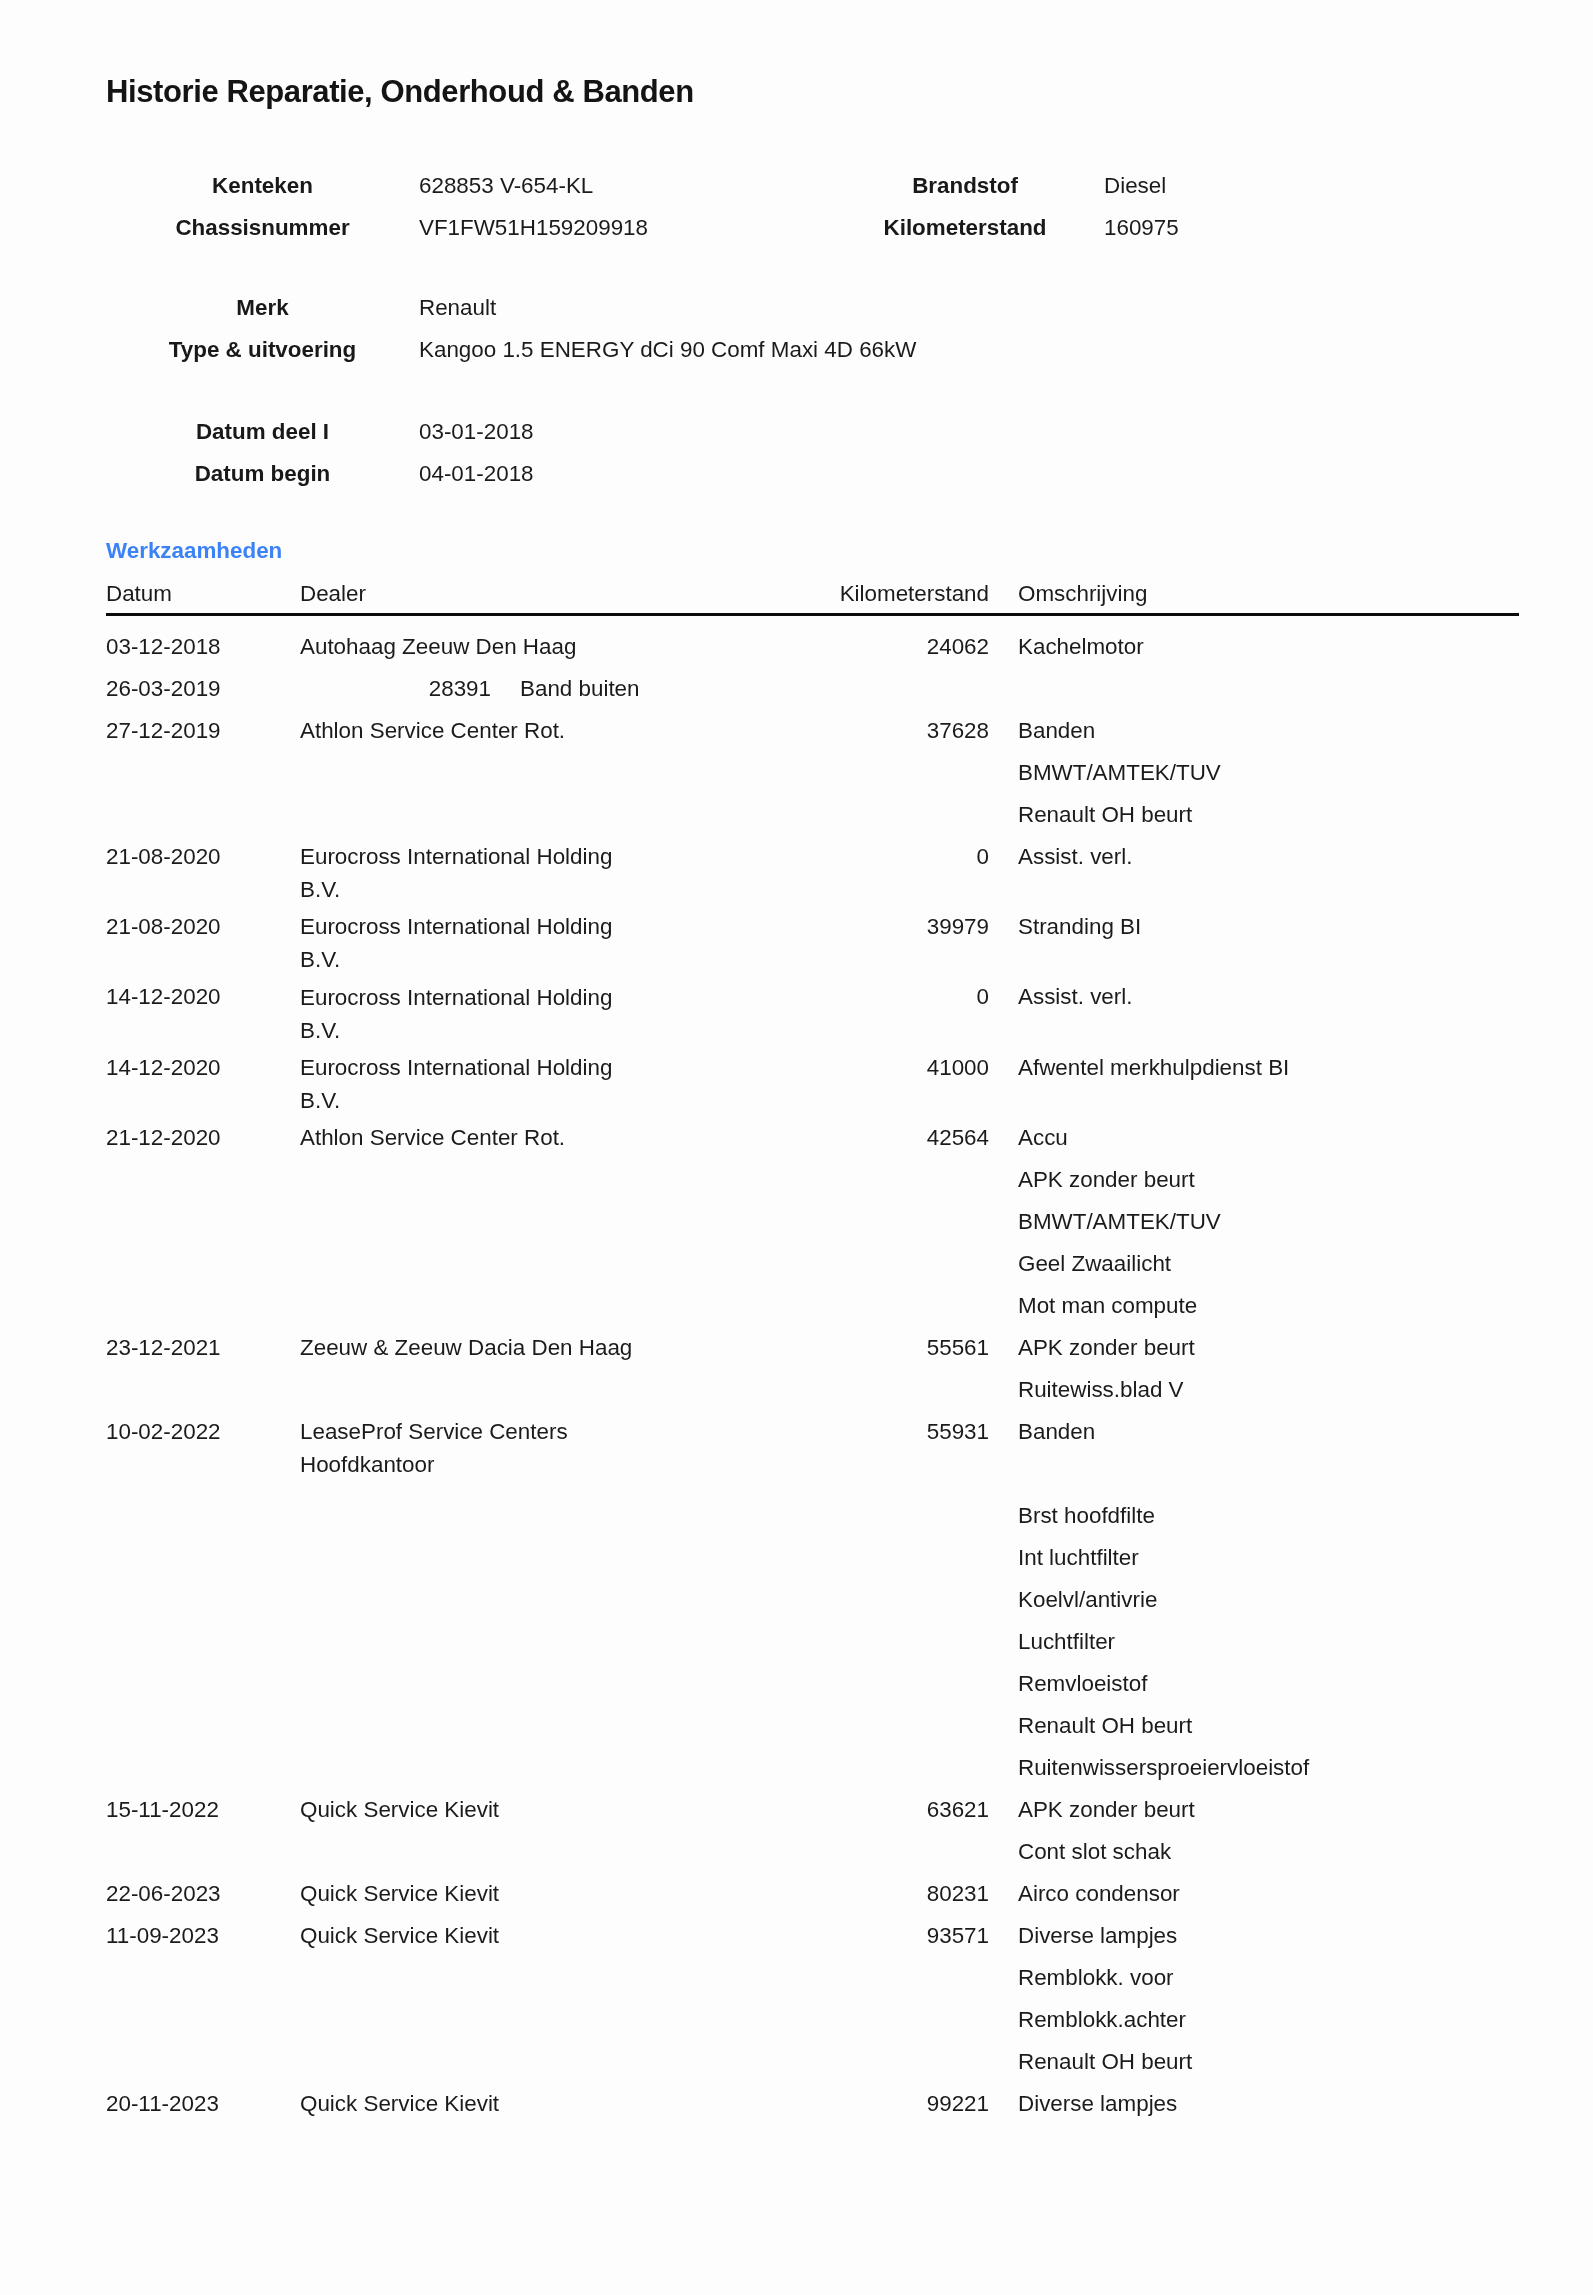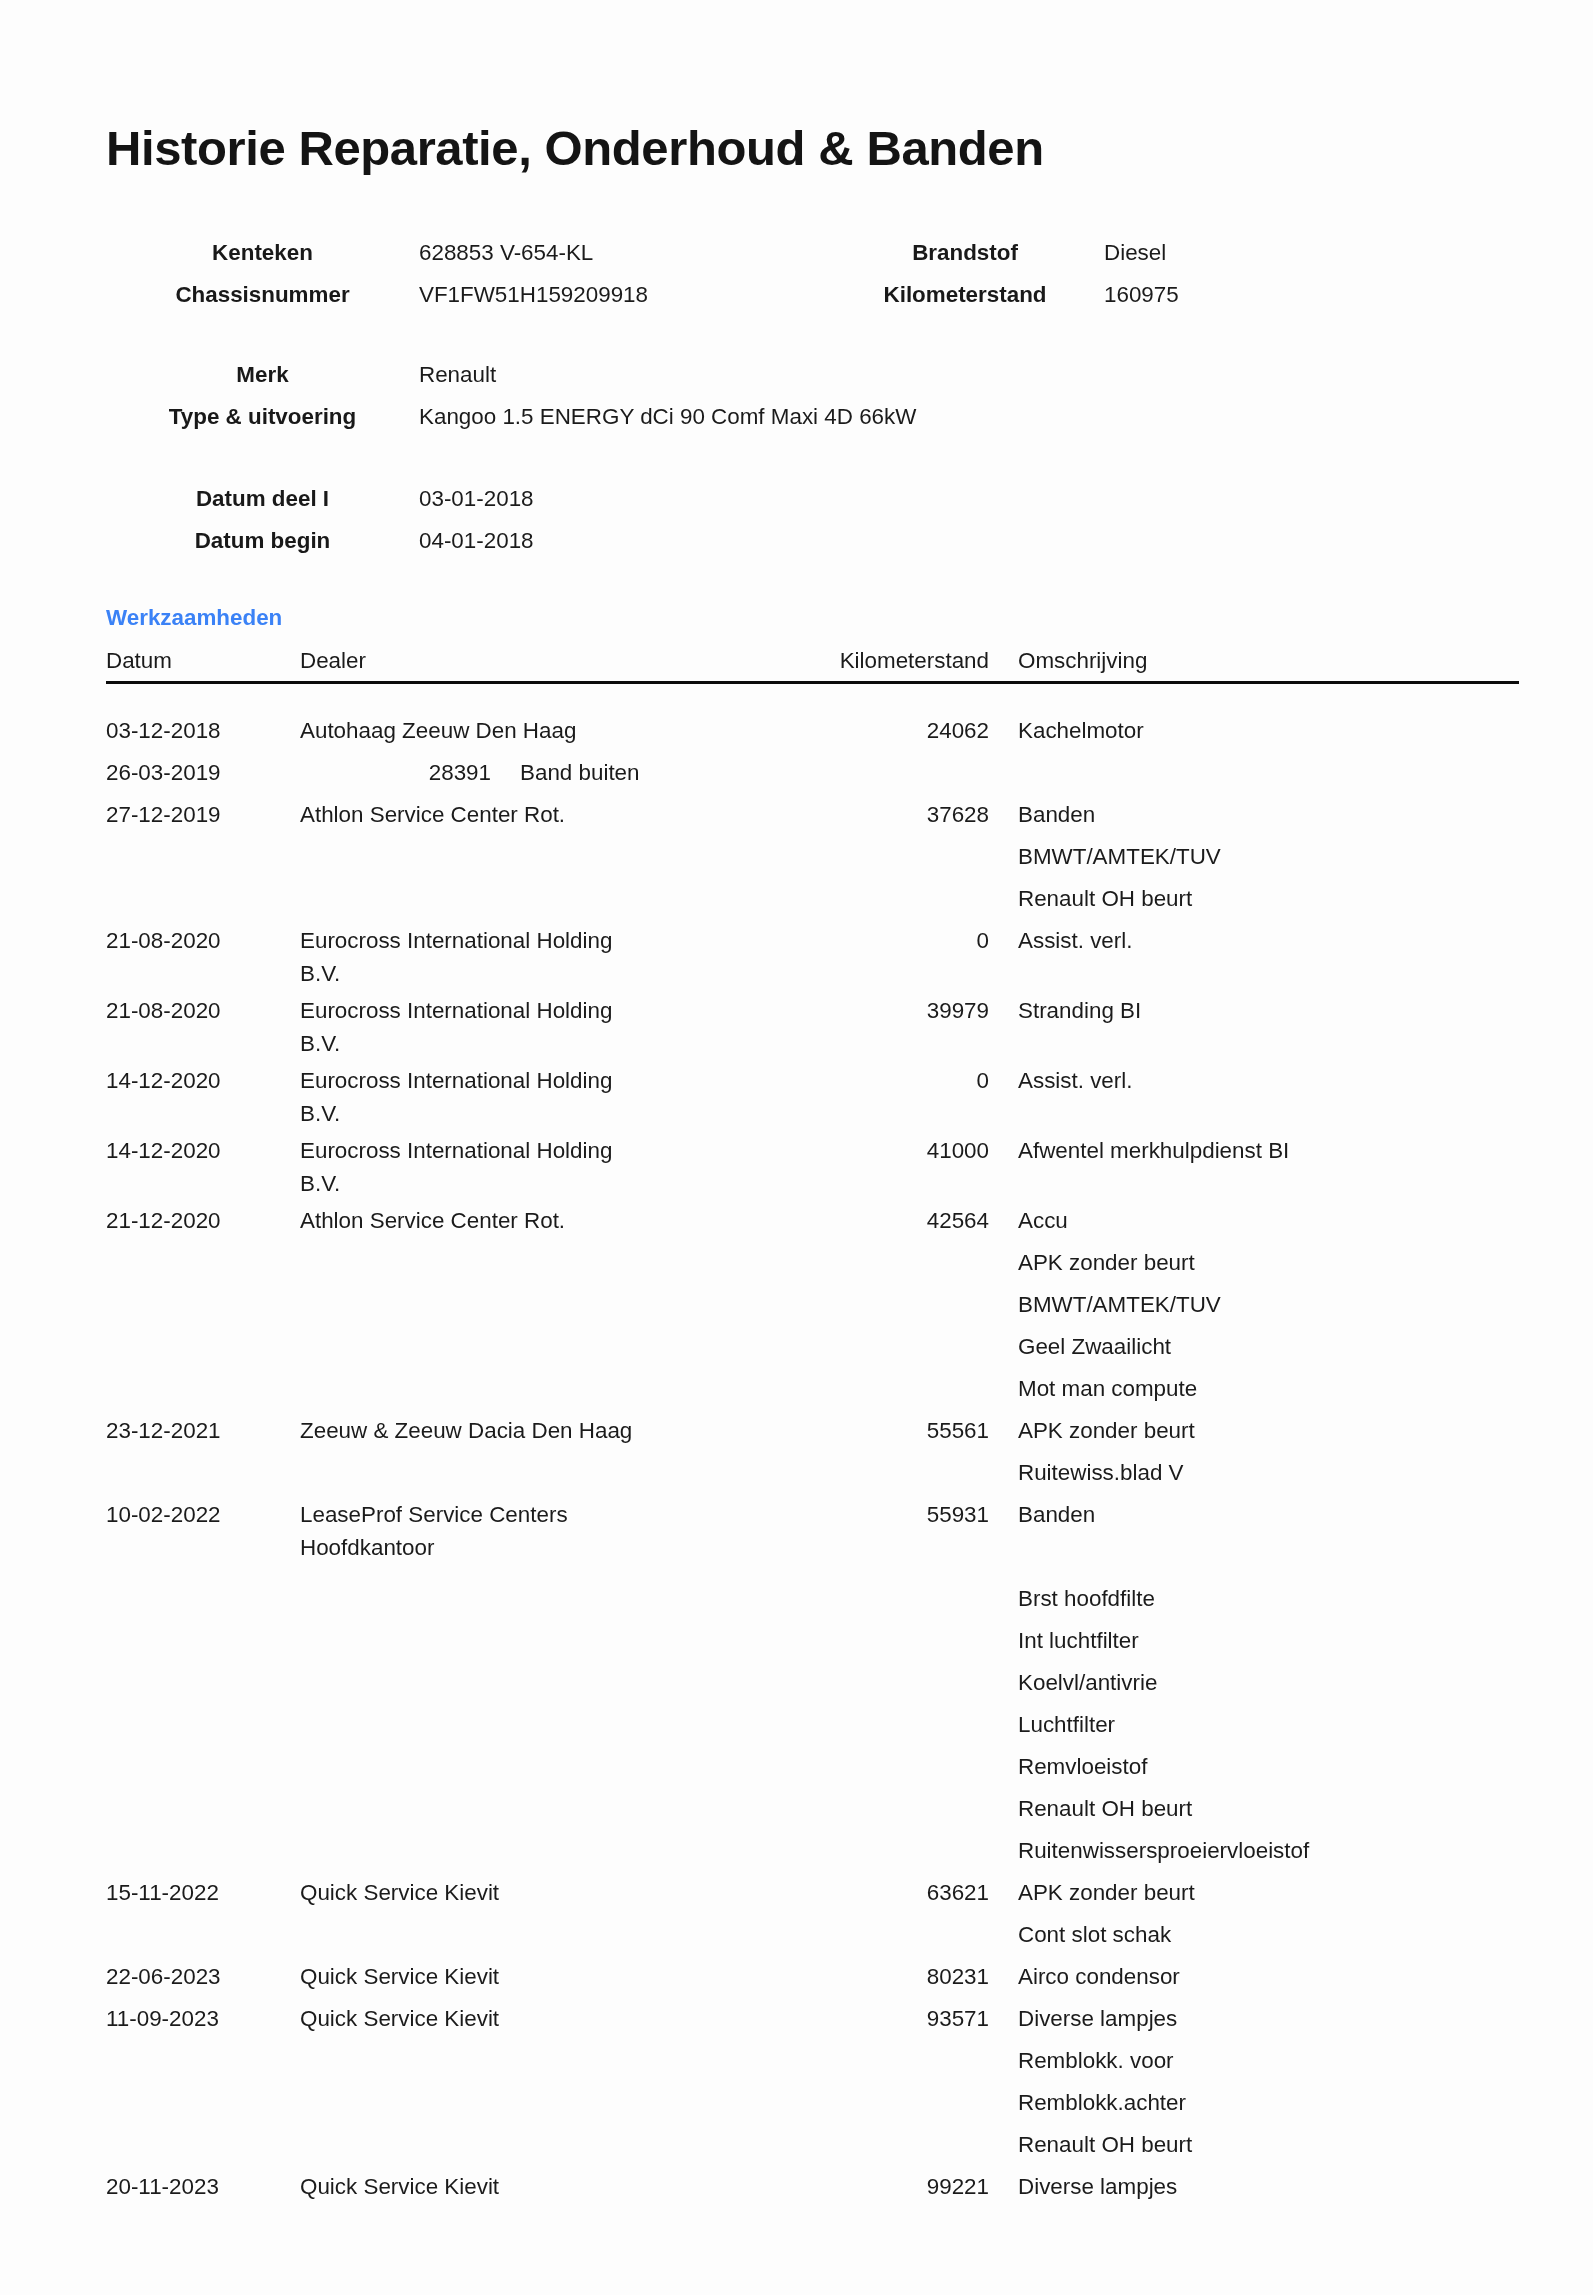--- a/index.html
+++ b/index.html
@@ -5,22 +5,22 @@
   html,body { margin:0; padding:0; background:#ffffff; }
   .page {
     width:1594px; height:2295px; box-sizing:border-box;
     background:#fdfdfd; color:#1b1b1b;
     font-family:"Liberation Sans","DejaVu Sans",sans-serif;
     font-size:22.4px;
     padding:0 75px 0 106px;
     overflow:hidden;
   }
   .title {
-    padding-top:118px;
-    font-size:49px; font-weight:bold; color:#141414; letter-spacing:-0.4px;
+    padding-top:73px;
+    font-size:31px; font-weight:bold; color:#141414; letter-spacing:-0.4px;
     line-height:1.25;
   }
   .lbl { font-weight:bold; color:#191919;text-align:center; }
 
   .info-block1 { margin-top:53px; }
   .irow4 { display:grid; grid-template-columns:313px 407px 278px 1fr; line-height:42px; }
   .info-block2 { margin-top:38px; }
   .info-block3 { margin-top:40px; }
   .irow2 { display:grid; grid-template-columns:313px 1fr; line-height:42px; }
 
@@ -28,21 +28,21 @@
 
   .thead {
     display:flex; margin-top:5px; line-height:33px;
     border-bottom:3.3px solid #0c0c0c; padding-bottom:3.3px;justify-content:flex-end;
   }
   .c-date  { width:194px; flex:none; }
   .c-dealer{ width:498px; flex:none; }
   .c-km    { width:191px; flex:none; text-align:right; }
   .c-desc  { flex:1; margin-left:29px; min-width:0; }
 
-  .tbody { padding-top:10px;margin-top:16px; }
+  .tbody { padding-top:10px; }
   .trow { display:flex; }
   .trow .c-date, .trow .c-km { line-height:42px; }
   .trow .c-dealer { line-height:33px; padding-top:4.2px; padding-right:20px; white-space:pre-line; box-sizing:border-box; }
   .trow .c-desc { line-height:42px; white-space:pre-line; }
 </style>
 </head>
 <body>
 
 <div class="page">
 

